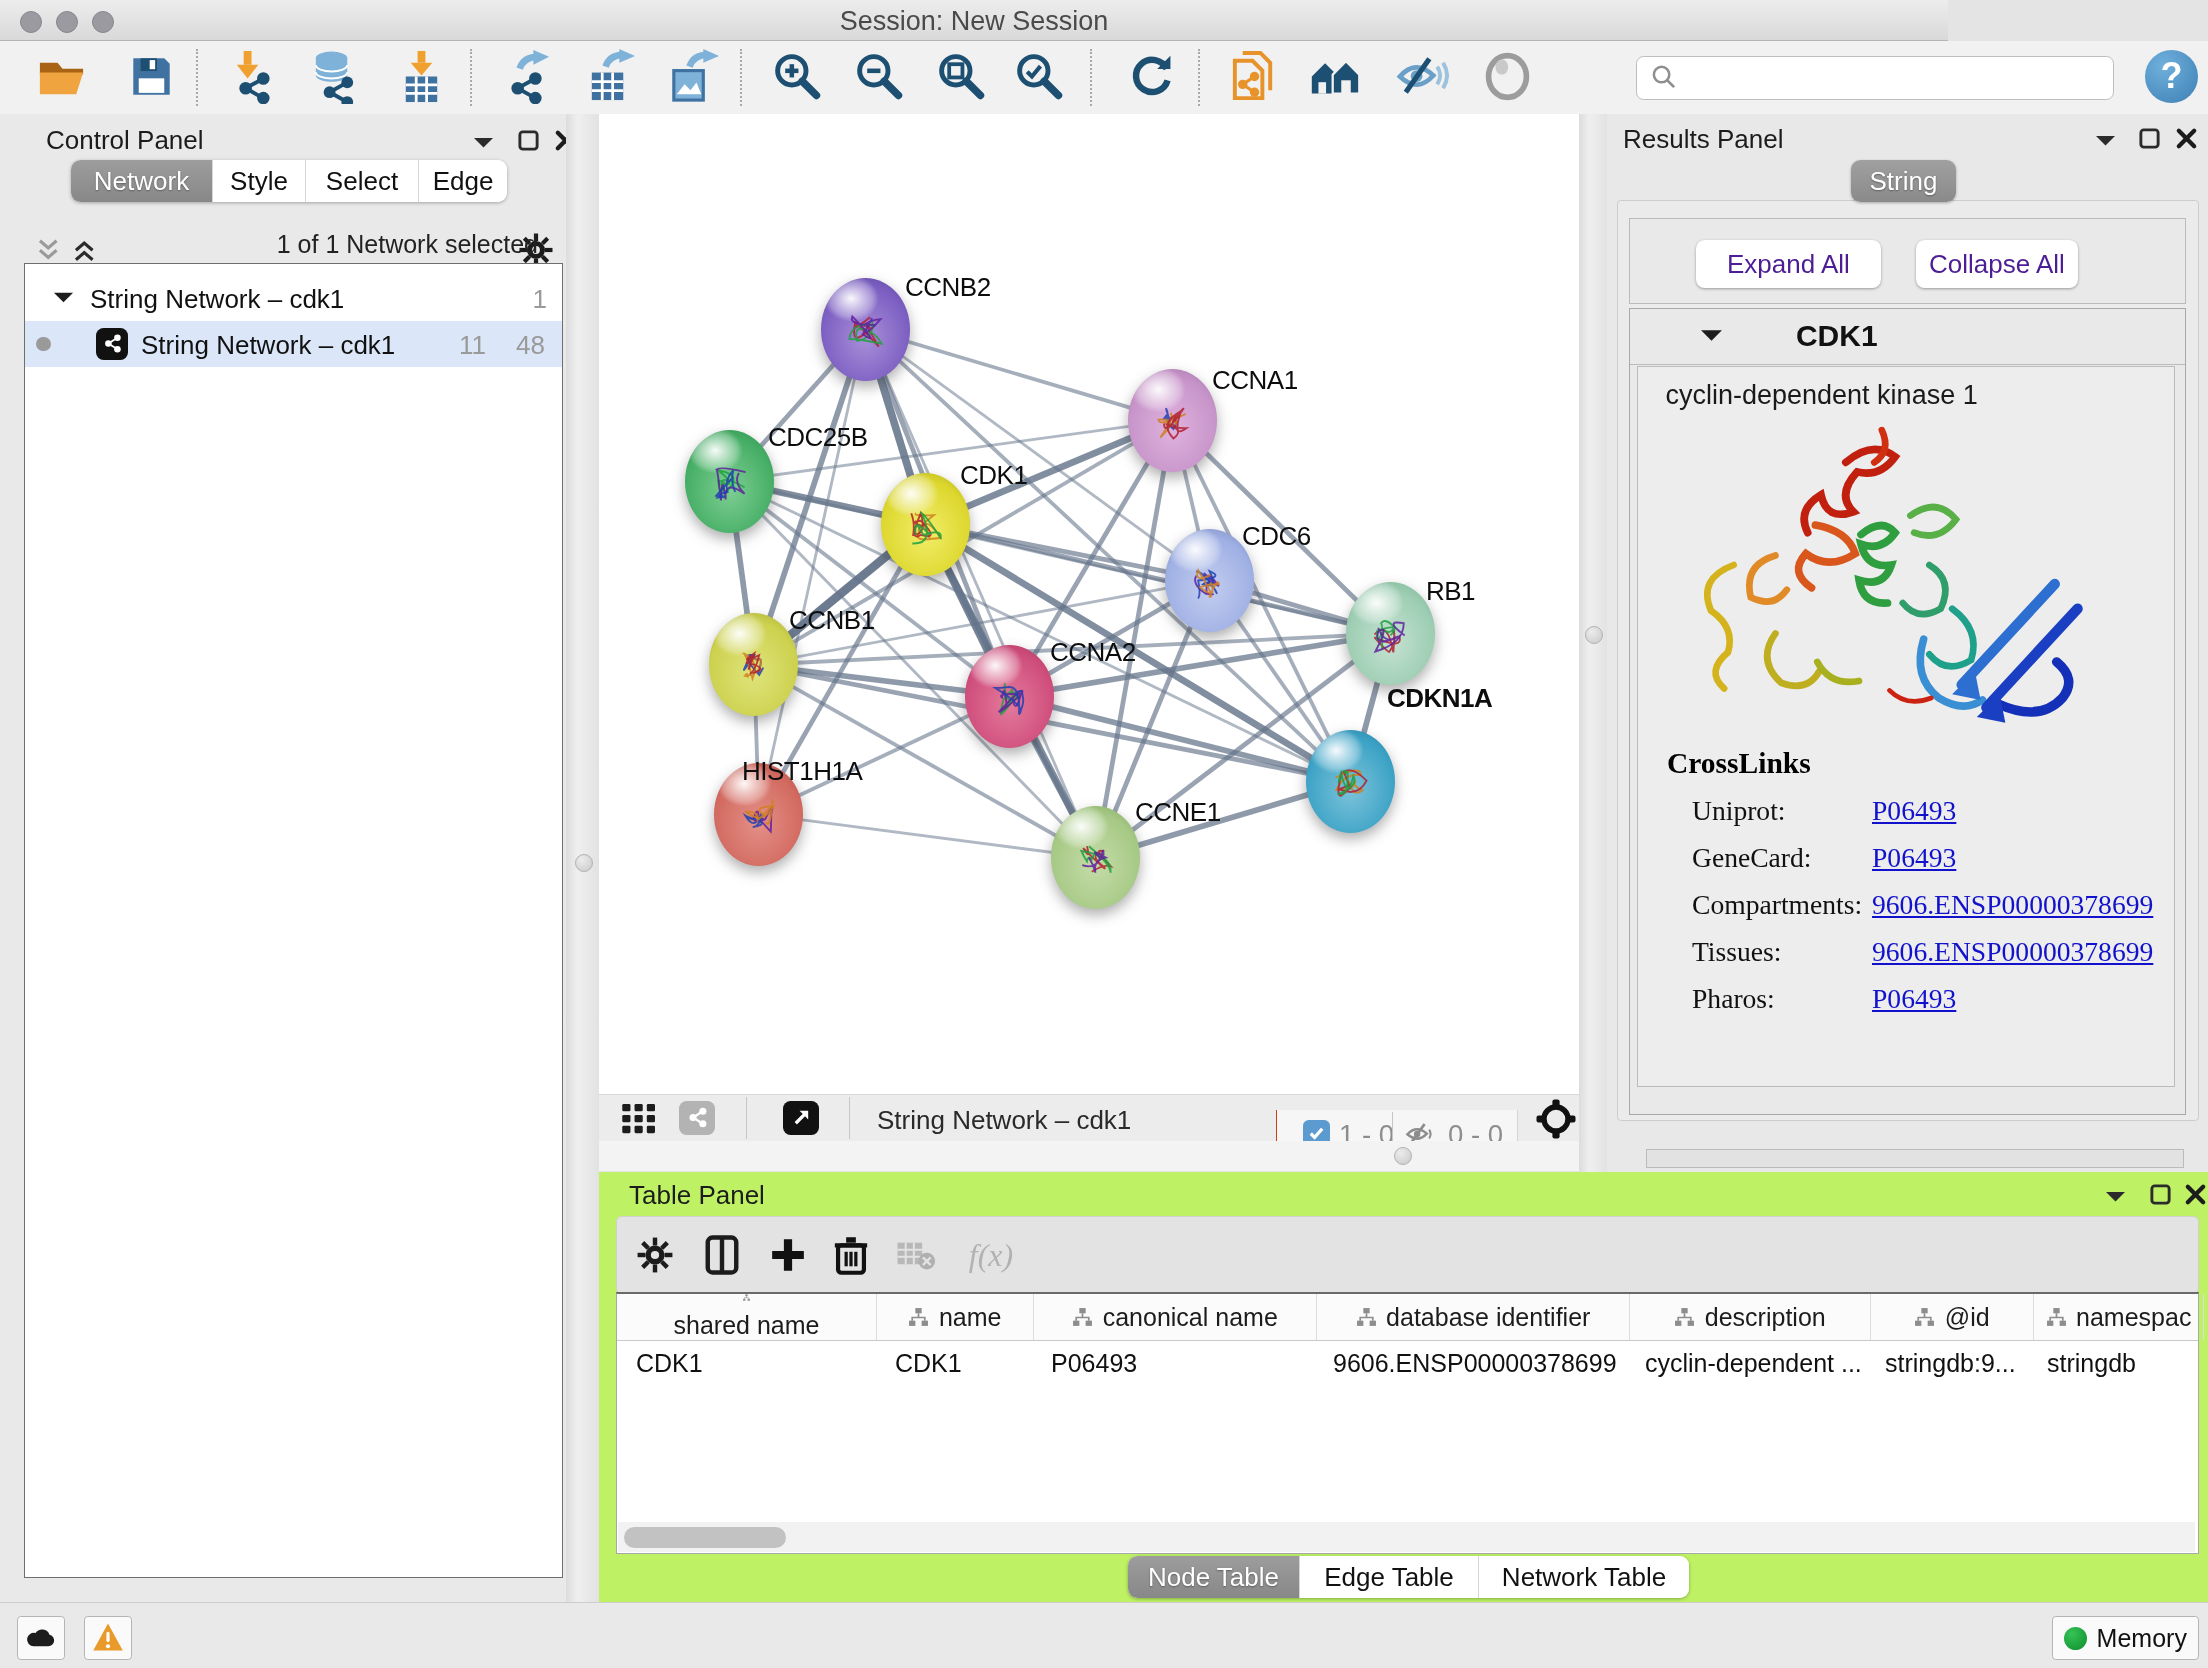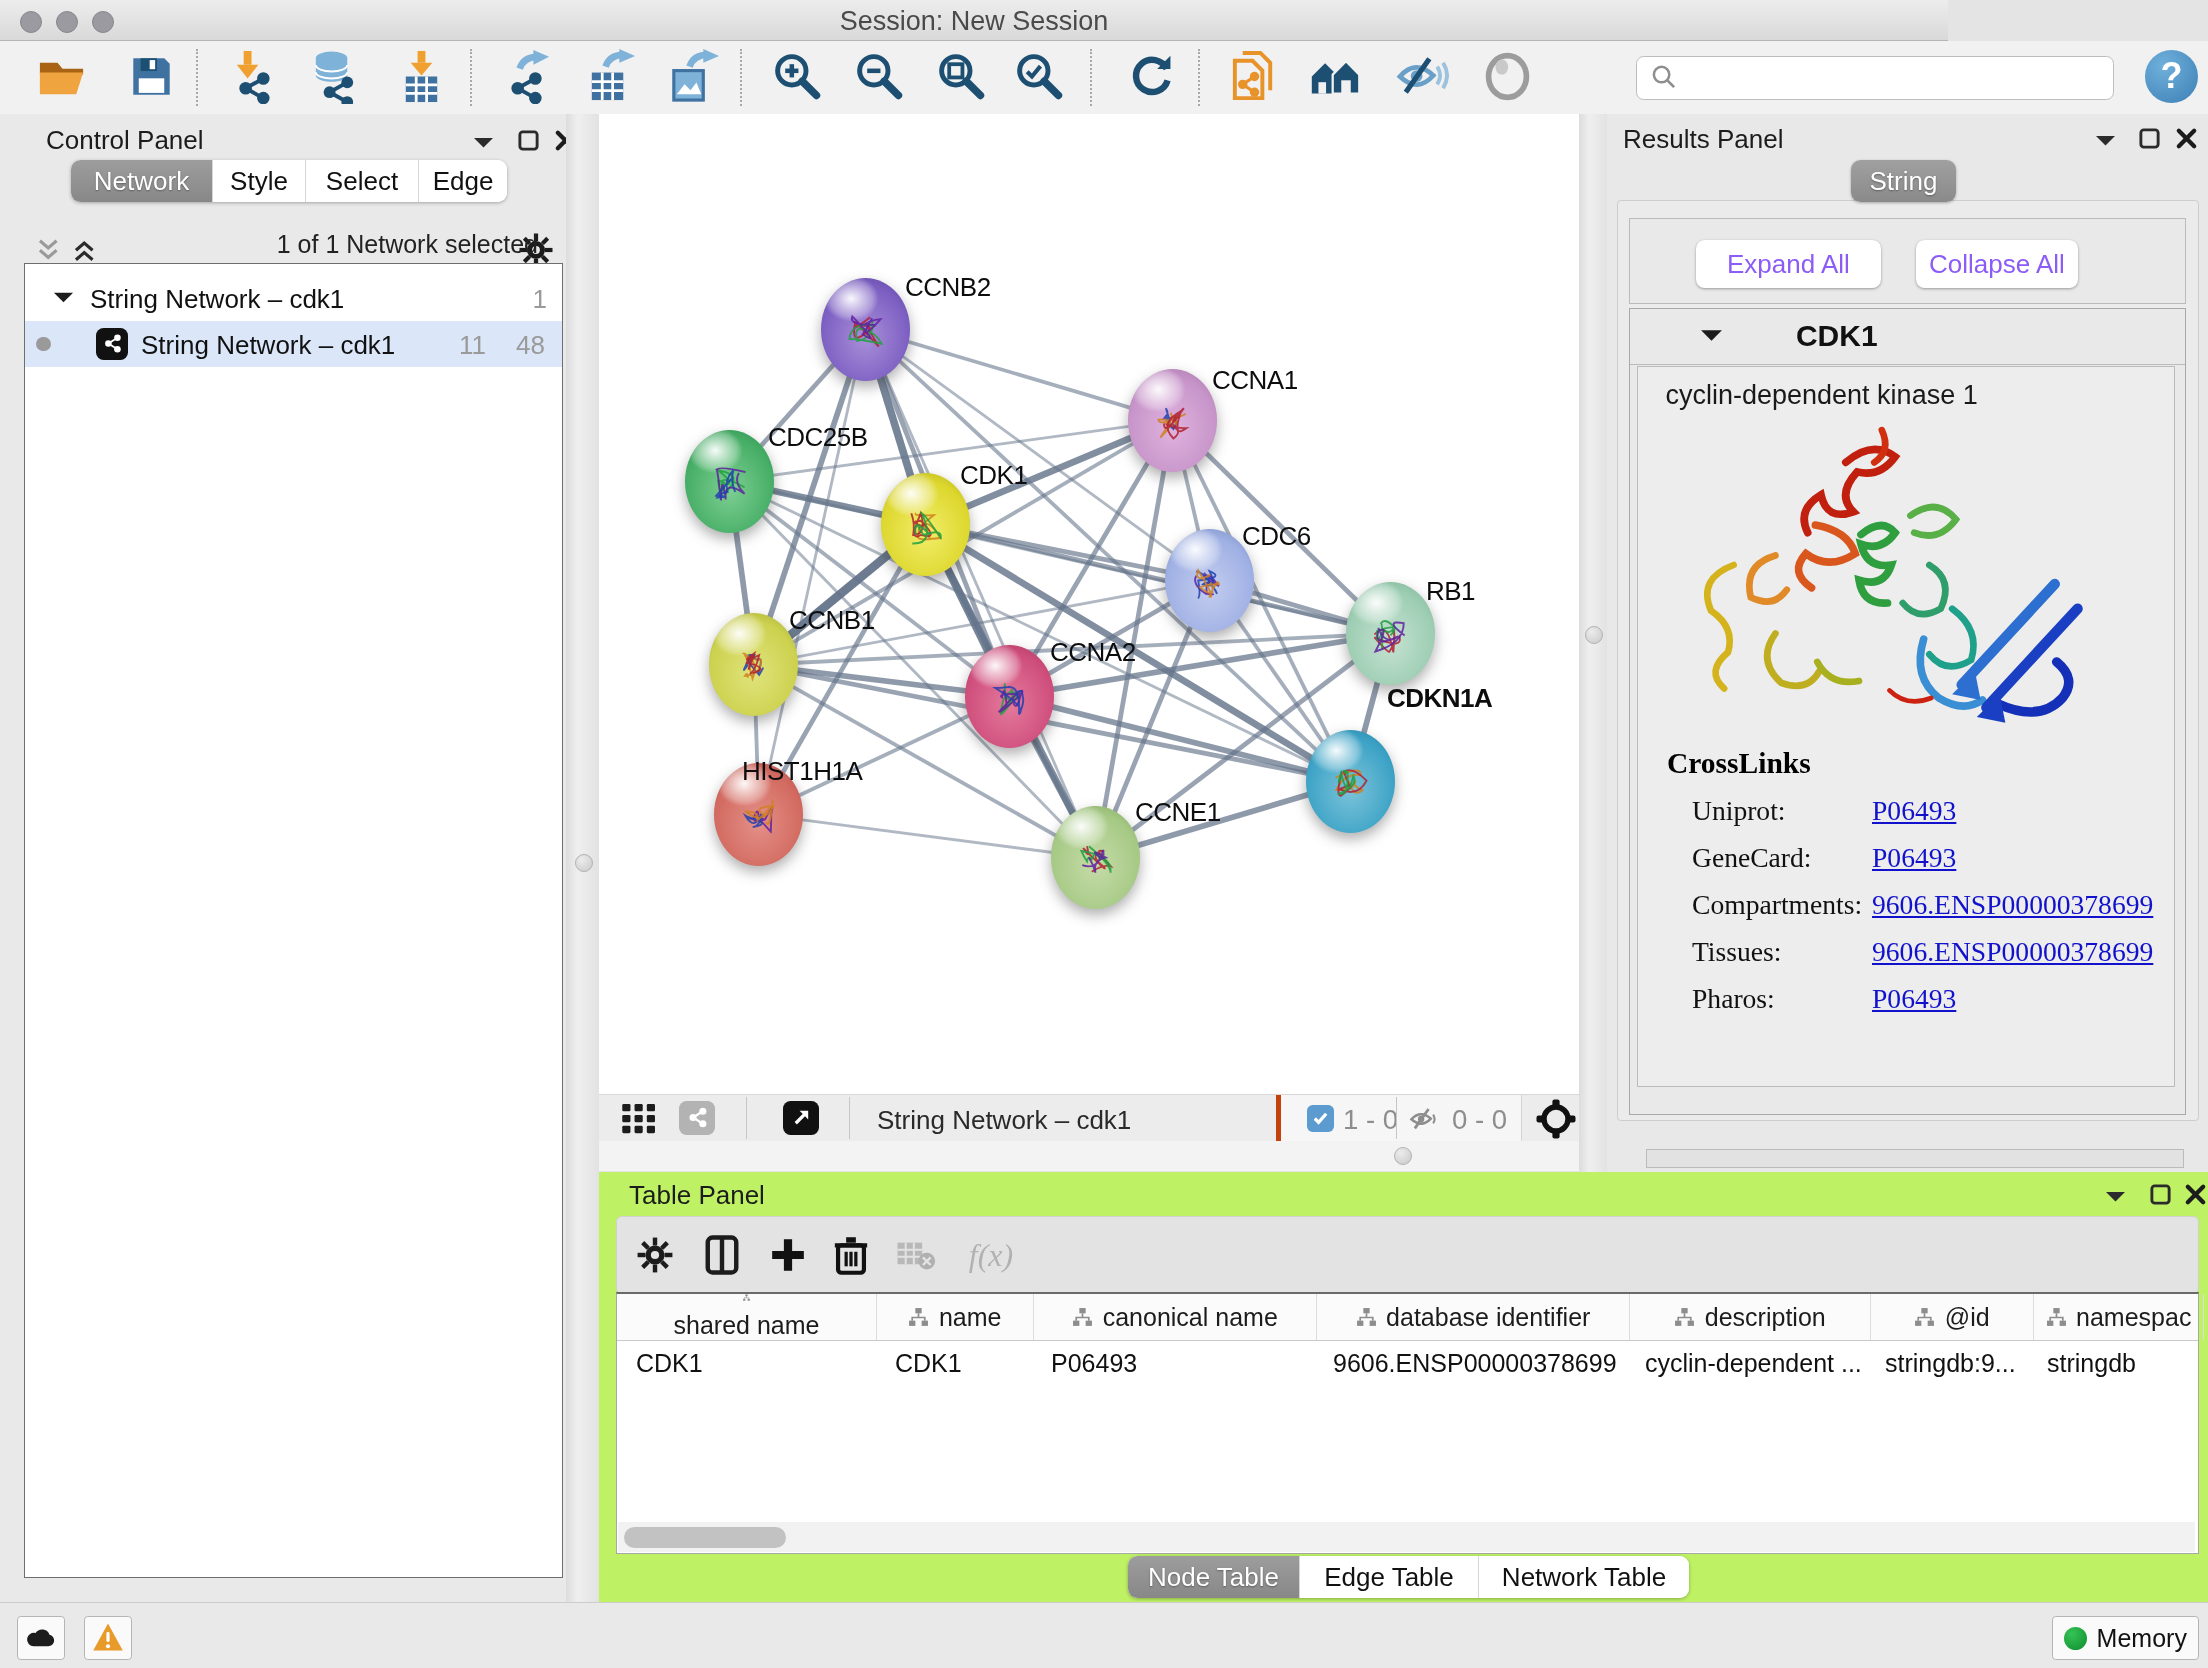--- a/index.html
+++ b/index.html
@@ -48,35 +48,35 @@
   #network-canvas{position:absolute;left:599px;top:114px;width:980px;height:980px;background:#fff;}
   #edge-svg{position:absolute;left:0;top:0;}
   .node{position:absolute;width:89px;height:103px;border-radius:50%;
     filter:drop-shadow(0 6.7px 6.7px rgba(40,40,40,.38));}
   .node svg{position:absolute;left:19px;top:27px;}
   .node-label{position:absolute;font-size:26px;color:#0d0d0d;letter-spacing:-0.5px;white-space:nowrap;}
   #network-toolbar{position:absolute;left:599px;top:1094px;width:980px;height:47px;
     background:#ececec;border-bottom:1px solid #cfcfcf;border-top:1px solid #d8d8d8;}
   .ntsep{position:absolute;top:1.9px;height:42px;border-left:1px solid #c6c6c6;}
   #nt-title{position:absolute;left:278px;top:9.5px;font-size:26px;color:#2a2a2a;}
-  #nt-rightbox{position:absolute;left:677px;top:0;width:240px;height:46px;background:#f6f6f6;
-    border-left:5px solid #c2410c;border-right:1px solid #d4d4d4;}
+  #nt-rightbox{position:absolute;left:677px;top:15px;width:240px;height:46px;background:#f6f6f6;
+    border-left:1px solid #c2410c;border-right:1px solid #d4d4d4;}
   .nt-count{position:absolute;top:8.6px;font-size:27.6px;color:#8d8d8d;}
   #network-strip{position:absolute;left:599px;top:1141px;width:980px;height:30px;background:#f3f3f3;}
   
   #results-panel{position:absolute;left:1607px;top:114px;width:601px;height:1058px;background:#e8e8e8;}
   #rp-tab{position:absolute;left:244px;top:46px;width:105px;height:42px;border-radius:9.5px;
     background:linear-gradient(#a0a0a0,#8a8a8a);color:#fff;font-size:26px;display:flex;
     align-items:center;justify-content:center;text-shadow:0 1px 1.9px rgba(0,0,0,.35);
     box-shadow:0 1px 2.9px rgba(0,0,0,.3);z-index:2;}
   #rp-outer{position:absolute;left:9.5px;top:86px;width:580px;height:919px;background:#ebebeb;
     border:1px solid #cdcdcd;border-radius:3.8px;}
   #rp-btnbox{position:absolute;left:11.4px;top:17px;width:555px;height:84px;border:1px solid #bbb;background:#e9e9e9;}
   .rp-btn{position:absolute;top:21px;height:48px;background:#fff;border-radius:8.6px;
-    box-shadow:0 1px 2.9px rgba(0,0,0,.35);font-size:26px;color:#8b5cf6;display:flex;
+    box-shadow:0 1px 2.9px rgba(0,0,0,.35);font-size:26px;color:#4c1d95;display:flex;
     align-items:center;justify-content:center;}
   #rp-section{position:absolute;left:11.4px;top:107px;width:555px;height:805px;border:1.9px solid #a8a8a8;background:#e9e9e9;}
   #rp-sec-head{position:absolute;left:0;top:0;width:100%;height:55px;border-bottom:1px solid #bbb;}
   #rp-gene{position:absolute;left:166px;top:9.5px;font-size:30px;font-weight:bold;color:#111;}
   #rp-inner{position:absolute;left:7.6px;top:57px;width:536px;height:719px;border:1px solid #bbb;background:#ededed;}
   #rp-desc{position:absolute;left:27px;top:13.3px;font-size:27px;color:#1a1a1a;}
   #crosslinks{position:absolute;left:28.5px;top:380px;font-family:"Liberation Serif","DejaVu Serif",serif;}
   #cl-title{font-size:29.5px;font-weight:bold;color:#000;}
   .cl-row{position:relative;margin-top:15px;height:32px;}
   .cl-label{position:absolute;left:25px;font-size:27.6px;color:#111;}

